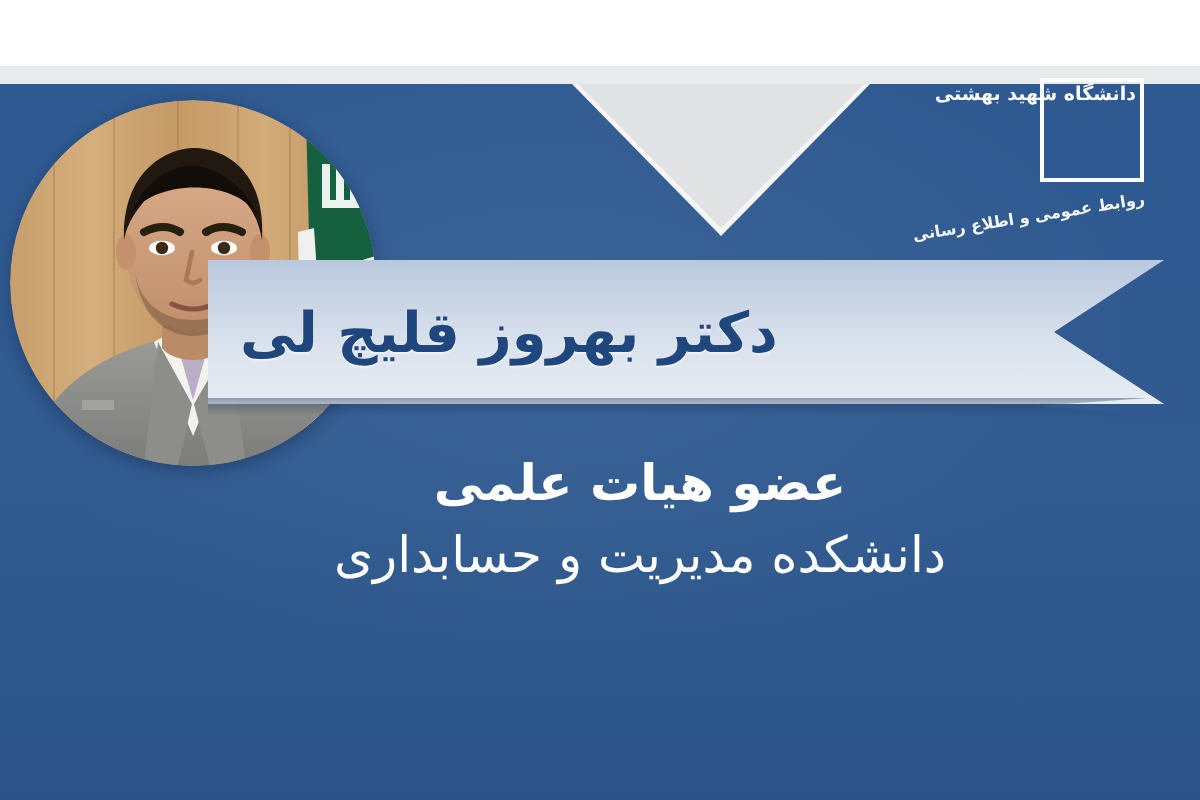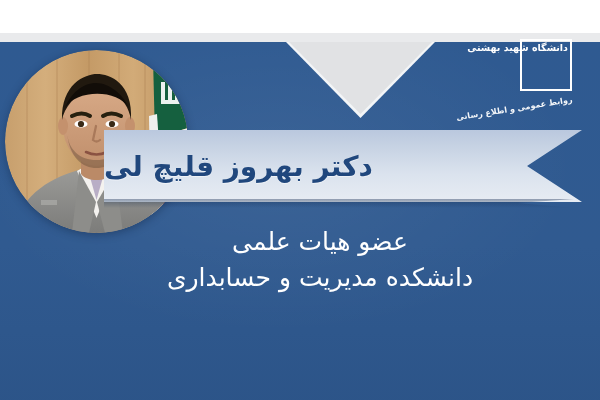--- a/index.html
+++ b/index.html
@@ -82,42 +82,42 @@
     pointer-events: none;
   }
 
   .name-text {
     position: absolute;
     left: 104px; top: 97px;
     width: 446px; height: 72px;
     display: flex;
     align-items: center;
     justify-content: flex-end;
-    padding-left: 0;
+    padding-left: 16px;
     box-sizing: border-box;
     color: #20477d;
     font-size: 28px;
     font-weight: bold;
     letter-spacing: 0px;
     direction: rtl;
     text-shadow: 0 1px 1px rgba(255,255,255,0.55);
   }
 
   
   .subtitle-block {
     position: absolute;
     left: 100px; top: 192px;
     width: 440px;
     text-align: center;
     direction: rtl;
     color: #ffffff;
   }
   .subtitle-line-1 {
     font-size: 25px;
-    font-weight: normal;
+    font-weight: bold;
     line-height: 1.34;
     margin-bottom: 2px;
   }
   .subtitle-line-2 {
     font-size: 25px;
     font-weight: normal;
     line-height: 1.34;
   }
 
   

